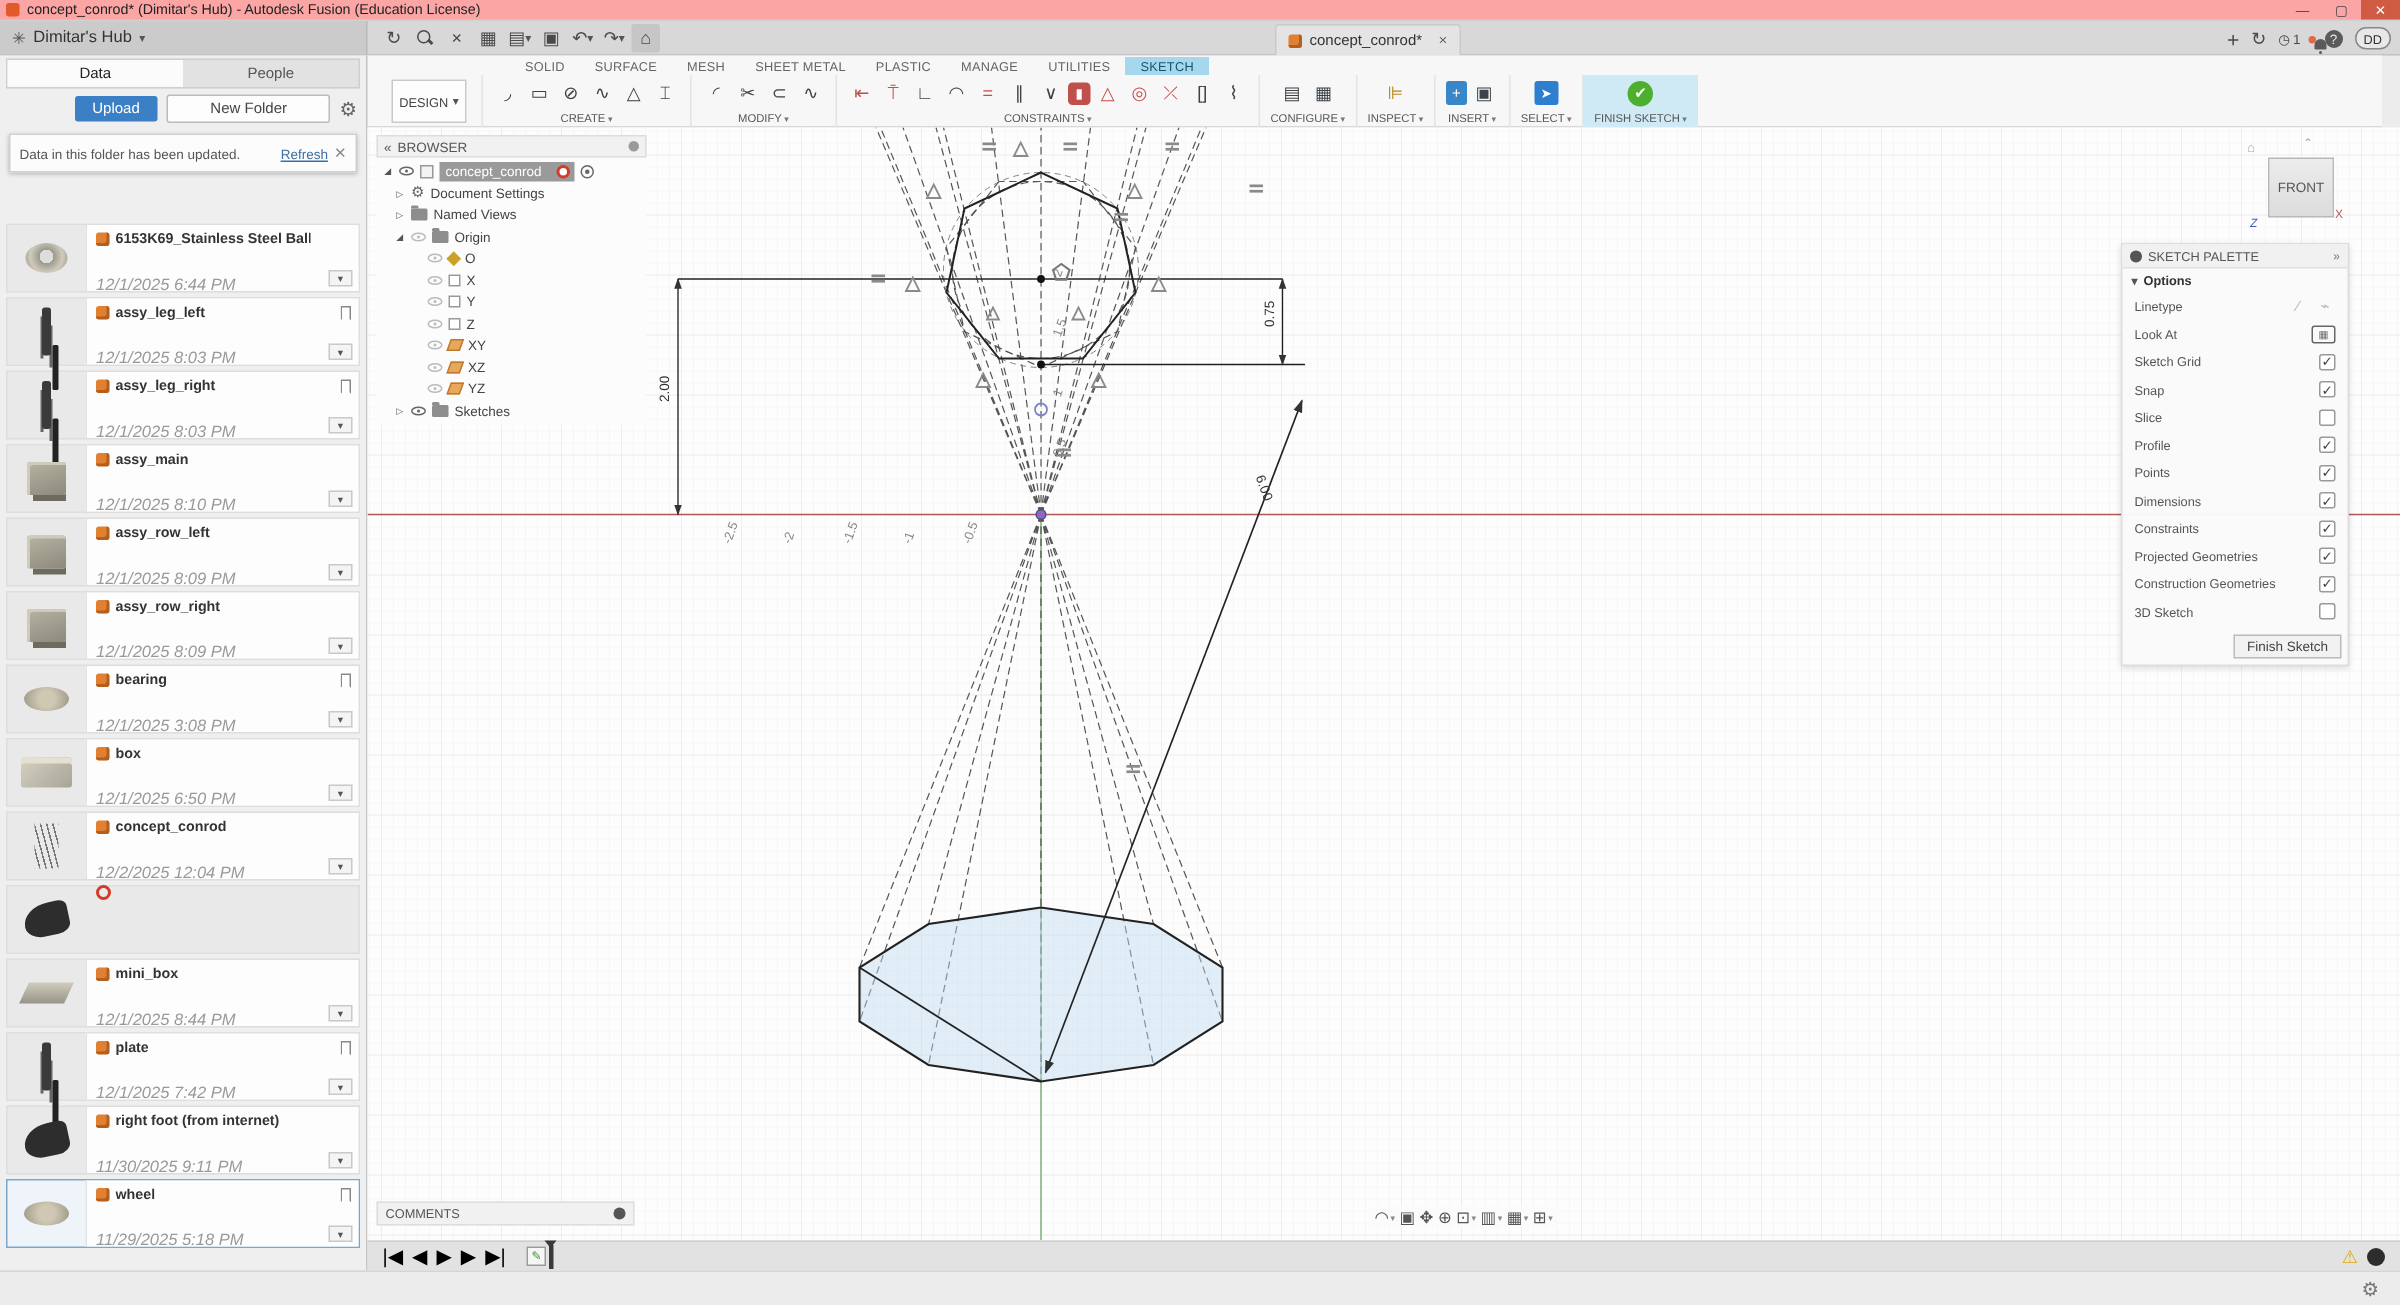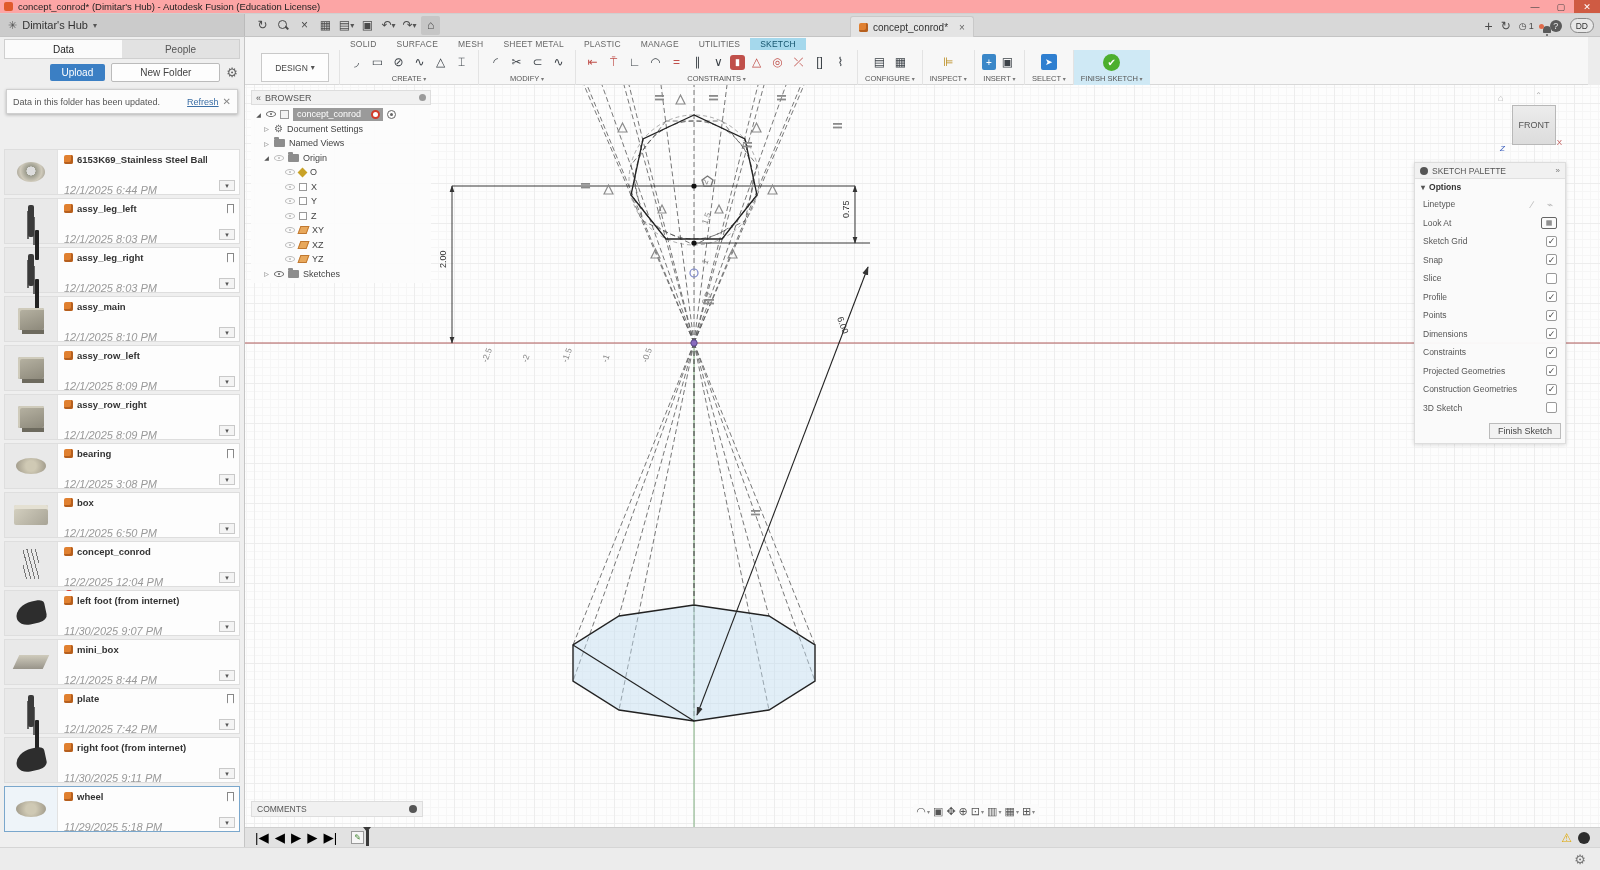--- a/index.html
+++ b/index.html
@@ -39,21 +39,21 @@
   .bell .dot{position:absolute;right:-2px;top:-2px;width:5px;height:5px;background:#e06a4a;border-radius:50%;}
   .qmark{width:12px;height:12px;border-radius:50%;background:#5a5a5a;color:#e8e8e8;font-size:9px;display:flex;align-items:center;justify-content:center;}
   .avatar{height:15px;padding:0 5px;border:1px solid #888;border-radius:8px;font-size:8.5px;display:flex;align-items:center;color:#333;background:#e8e8e8;}
 
   
   .ribbon{position:absolute;left:245px;right:12px;top:37px;height:48px;background:#f7f7f7;border-bottom:1px solid #d8d8d8;}
   .rtabs{height:13px;display:flex;align-items:flex-end;padding-left:95px;gap:0;}
   .rtab{font-size:8.5px;color:#666;padding:1px 10px;letter-spacing:.2px;}
   .rtab.active{background:#a5d8ec;color:#16556e;}
   .rtools{display:flex;align-items:stretch;height:35px;}
-  .design-btn{margin:3px 10px 3px 16px;width:68px;border:1px solid #c9c9c9;background:#fdfdfd;font-size:8.5px;color:#444;display:flex;align-items:center;justify-content:center;gap:3px;}
+  .design-btn{margin:3px 10px 3px 16px;width:50px;border:1px solid #c9c9c9;background:#fdfdfd;font-size:8.5px;color:#444;display:flex;align-items:center;justify-content:center;gap:3px;}
   .rgroup{display:flex;flex-direction:column;align-items:center;padding:0 7px;border-left:1px solid #e3e3e3;}
   .rgroup.hl{background:#cfe9f5;}
   .gicons{display:flex;align-items:center;gap:2px;height:24px;}
   .ticon{width:19px;height:19px;font-size:12px;color:#3c4248;display:flex;align-items:center;justify-content:center;}
   .ticon.red{color:#c0504b;}
   .ticon[data-name="fix-icon"]{color:#fff;background:#c0504b;border-radius:3px;width:15px;height:15px;font-size:9px;}
   .ticon[data-name="finish-sketch-icon"]{background:#4caf2e;color:#fff;border-radius:50%;width:17px;height:17px;font-size:10px;}
   .ticon[data-name="select-icon"]{background:#2f7fd0;color:#fff;border-radius:2px;width:16px;height:16px;font-size:9px;}
   .ticon[data-name="insert-icon"]{background:#3a87c8;color:#fff;border-radius:2px;width:14px;height:16px;font-size:10px;}
   .ticon[data-name="measure-icon"]{color:#b98a1a;}
@@ -469,30 +469,20 @@
       <div class="fdate" data-name="item-date">12/2/2025 12:04 PM</div>
       <span class="badge-open" data-name="open-badge-icon"></span>
       <button class="dd" data-name="item-menu-button">▾</button>
     </div>
   </div>
 
   <div class="file-item" data-name="list-item">
     <div class="thumb t-foot" data-name="item-thumbnail">
           <i></i>
         </div>
-    <div class="card">
-      <div class="card-top">
-        <span class="cube" data-name="component-icon"></span>
-        <span class="fname" data-name="item-name">left foot (from internet)</span>
-
-      </div>
-      <div class="fdate" data-name="item-date">11/30/2025 9:07 PM</div>
-
-      <button class="dd" data-name="item-menu-button">▾</button>
-    </div>
   </div>
 
   <div class="file-item" data-name="list-item">
     <div class="thumb t-panel" data-name="item-thumbnail">
           <i></i>
         </div>
     <div class="card">
       <div class="card-top">
         <span class="cube" data-name="component-icon"></span>
         <span class="fname" data-name="item-name">mini_box</span>

